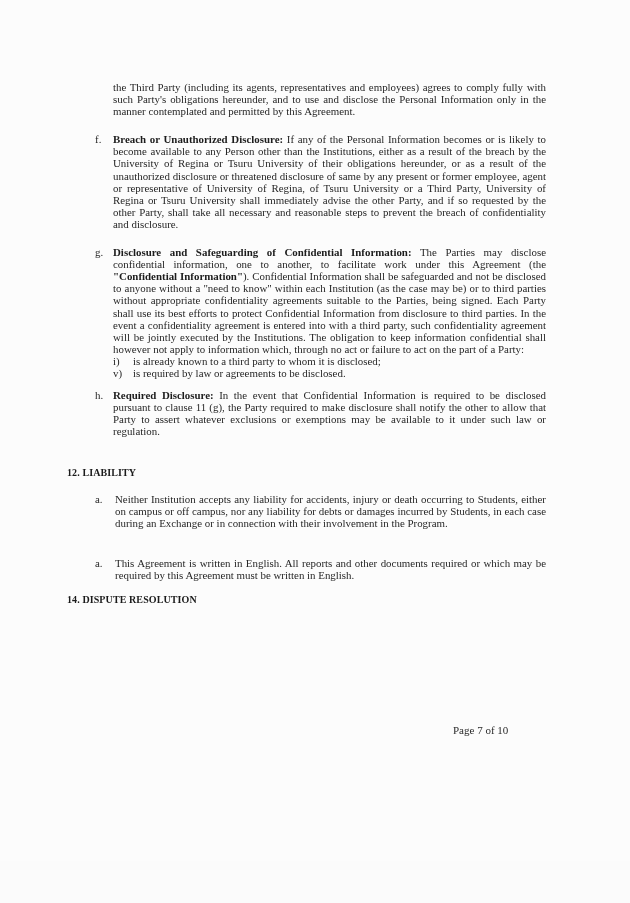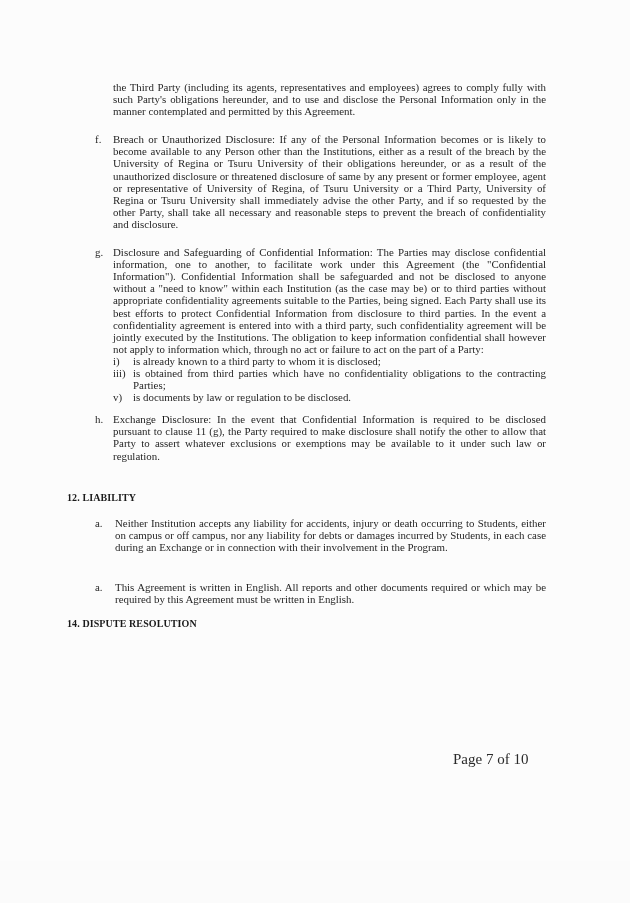--- a/index.html
+++ b/index.html
@@ -17,21 +17,21 @@
   }
   .content {
     position: absolute;
     left: 67px; top: 81px;
     width: 479px;
     font-size: 10.9px;
     line-height: 12.1px;
     text-align: justify;
   }
   .cont-para { margin-left: 46px; }
-  b, .bold { font-weight: normal; color: #1c1c1c; }
+  b, .bold { font-weight: bold; color: #1c1c1c; }
 
   .letter-item {
     position: relative;
     margin-left: 46px;
     margin-top: 16px;
   }
   .letter-marker {
     position: absolute;
     left: -18px; top: 0;
     width: 18px;
@@ -60,22 +60,22 @@
   }
   .section-item-marker { flex: 0 0 20px; }
   .section-item-text { flex: 1; text-align: justify; }
 
   .sec-12 { margin-top: 30px; }
   .sec-13 { margin-top: 28px; }
   .sec-14 { margin-top: 13px; }
 
   .page-footer {
     position: absolute;
-    top: 751px; left: 453px;
-    font-size: 15px;
+    top: 724px; left: 453px;
+    font-size: 11px;
     color: #2a2a2a;
   }
 </style>
 </head>
 <body>
 
 <div class="sheet">
   <div class="content">
 
     <p class="cont-para">the Third Party (including its agents, representatives and employees) agrees to comply fully with such Party's obligations hereunder, and to use and disclose the Personal Information only in the manner contemplated and permitted by this Agreement.</p>
@@ -87,33 +87,29 @@
 
     <div class="letter-item">
       <span class="letter-marker">g.</span>
       <div><b>Disclosure and Safeguarding of Confidential Information:</b><span> The Parties may disclose confidential information, one to another, to facilitate work under this Agreement (the </span><b>"Confidential Information"</b><span>). Confidential Information shall be safeguarded and not be disclosed to anyone without a "need to know" within each Institution (as the case may be) or to third parties without appropriate confidentiality agreements suitable to the Parties, being signed. Each Party shall use its best efforts to protect Confidential Information from disclosure to third parties. In the event a confidentiality agreement is entered into with a third party, such confidentiality agreement will be jointly executed by the Institutions. The obligation to keep information confidential shall however not apply to information which, through no act or failure to act on the part of a Party:</span></div>
       <div class="roman-list">
         <div class="roman-item">
           <span class="roman-marker">i)</span>
           <span class="roman-text">is already known to a third party to whom it is disclosed;</span>
         </div>
         <div class="roman-item">
-          <span class="roman-marker">iii)</span>
-          <span class="roman-text">is obtained from third parties which have no confidentiality obligations to the contracting Parties;</span>
-        </div>
-        <div class="roman-item">
           <span class="roman-marker">v)</span>
-          <span class="roman-text">is documents by law or regulation to be disclosed.</span>
+          <span class="roman-text">is required by law or agreements to be disclosed.</span>
         </div>
       </div>
     </div>
 
     <div class="letter-item" style="margin-top:10px">
       <span class="letter-marker">h.</span>
-      <div><b>Exchange Disclosure:</b><span> In the event that Confidential Information is required to be disclosed pursuant to clause 11 (g),  the Party required to make disclosure shall notify the other to allow that Party to assert whatever exclusions or exemptions may be available to it under such law or regulation.</span></div>
+      <div><b>Required Disclosure:</b><span> In the event that Confidential Information is required to be disclosed pursuant to clause 11 (g),  the Party required to make disclosure shall notify the other to allow that Party to assert whatever exclusions or exemptions may be available to it under such law or regulation.</span></div>
     </div>
 
     <div class="section sec-12">
       <div class="section-heading">12. LIABILITY</div>
       <div class="section-item">
         <span class="section-item-marker">a.</span>
         <span class="section-item-text">Neither Institution accepts any liability for accidents, injury or death occurring to Students, either on campus or off campus, nor any liability for debts or damages incurred by Students, in each case during an Exchange or in connection with their involvement in the Program.</span>
       </div>
     </div>
 

